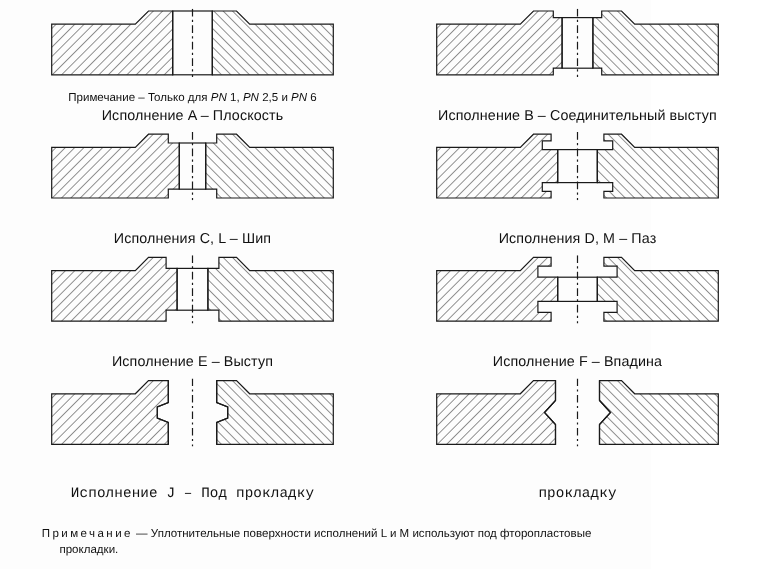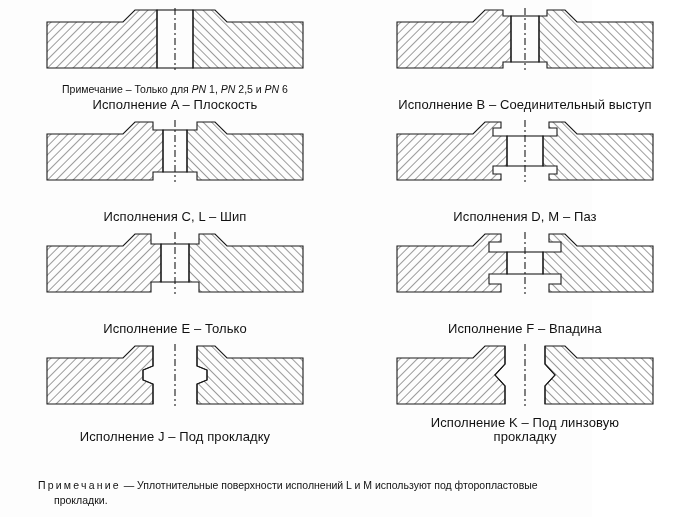--- a/index.html
+++ b/index.html
@@ -43,21 +43,21 @@
     position: absolute;
     left: 0;
     right: 0;
     text-align: center;
     font-size: 13px;
     line-height: 14px;
     color: #111;
     letter-spacing: 0.1px;
   }
   .cap-main { bottom: 8px; }
-  .cap-main.two-line { bottom: 12px; }
+  .cap-main.two-line { bottom: 0px; font-family: Liberation Mono, monospace; }
   .note-top {
     position: absolute;
     left: 0;
     right: 0;
     bottom: 24px;
     text-align: center;
     font-size: 10.5px;
     line-height: 13px;
     color: #111;
   }
@@ -200,21 +200,21 @@
           <path d="M8 14 L84 14 L96 2 L112 2 L112 12 L122 12 L122 50 L112 50 L112 60 L8 60 Z"></path>
         </g>
         <g stroke="#1a1a1a" stroke-width="1.1" fill="url(#hE2)">
           <path d="M264 14 L188 14 L176 2 L160 2 L160 12 L150 12 L150 50 L160 50 L160 60 L264 60 Z"></path>
         </g>
         <g stroke="#1a1a1a" stroke-width="1.1" fill="none">
           <rect x="122" y="12" width="28" height="38"></rect>
           <line x1="136" y1="0" x2="136" y2="62" stroke-dasharray="7,3,2,3"></line>
         </g>
       </svg>
-      <div class="caption cap-main">Исполнение E – Только</div>
+      <div class="caption cap-main">Исполнение E – Выступ</div>
     </div>
 
     <div class="cell">
       <svg class="fig" width="272" height="62" viewBox="0 0 272 62">
         <defs>
           <pattern id="hF1" width="6" height="6" patternTransform="rotate(45)" patternUnits="userSpaceOnUse">
             <line x1="0" y1="0" x2="0" y2="6" stroke="#222" stroke-width="0.9"></line>
           </pattern>
           <pattern id="hF2" width="6" height="6" patternTransform="rotate(-45)" patternUnits="userSpaceOnUse">
             <line x1="0" y1="0" x2="0" y2="6" stroke="#222" stroke-width="0.9"></line>
@@ -277,21 +277,20 @@
         <g stroke="#1a1a1a" stroke-width="1.1" fill="url(#hK2)">
           <path d="M264 14 L188 14 L176 2 L156 2 L156 20 L166 31 L156 42 L156 60 L264 60 Z"></path>
         </g>
         <g stroke="#1a1a1a" stroke-width="1.1" fill="none">
           <path d="M116 2 L116 20 L106 31 L116 42 L116 60"></path>
           <path d="M156 2 L156 20 L166 31 L156 42 L156 60"></path>
           <line x1="136" y1="0" x2="136" y2="62" stroke-dasharray="7,3,2,3"></line>
         </g>
       </svg>
       <div class="caption cap-main two-line">
-        <div>Исполнение K – Под линзовую</div>
         <div>прокладку</div>
       </div>
     </div>
 
   </div>
 
   <div class="footnote">
     <span class="lead">Примечание</span>
     <span>— Уплотнительные поверхности исполнений L и M используют под фторопластовые</span>
     <span class="body2">прокладки.</span>

